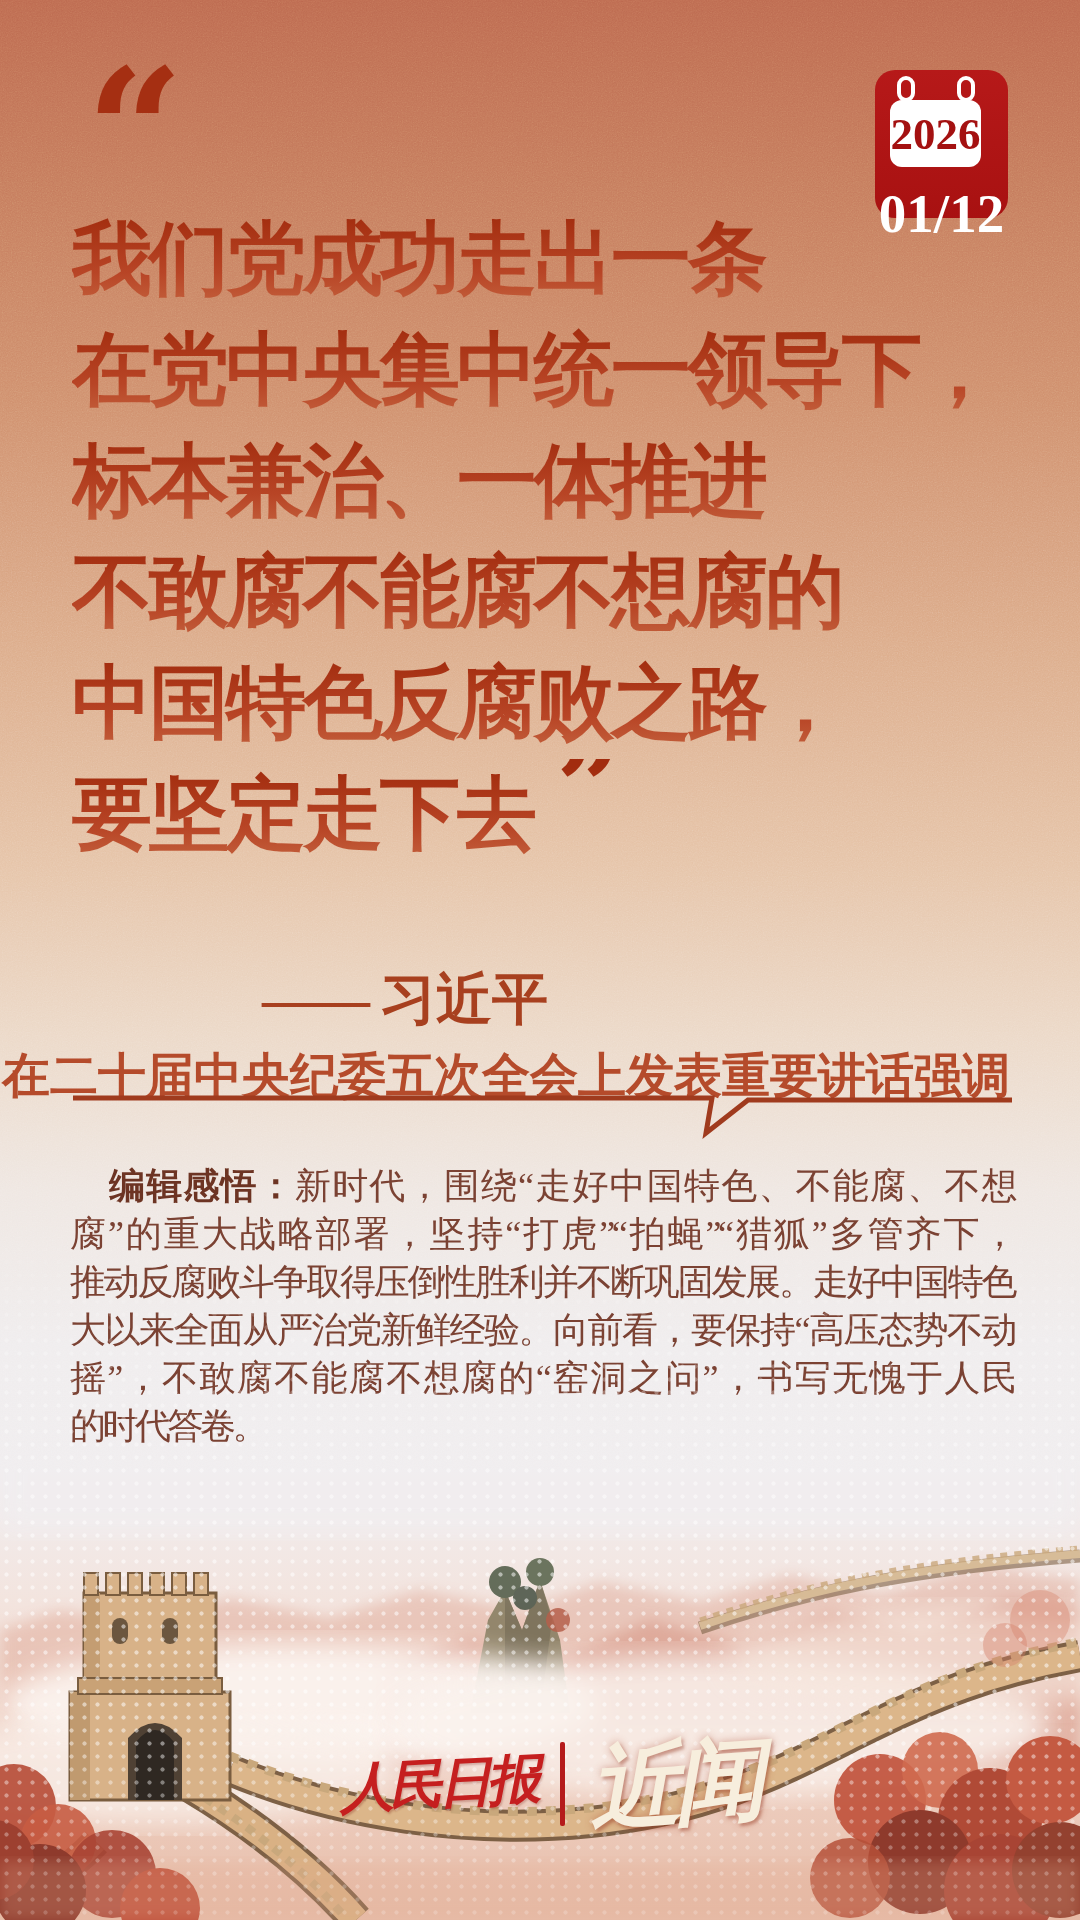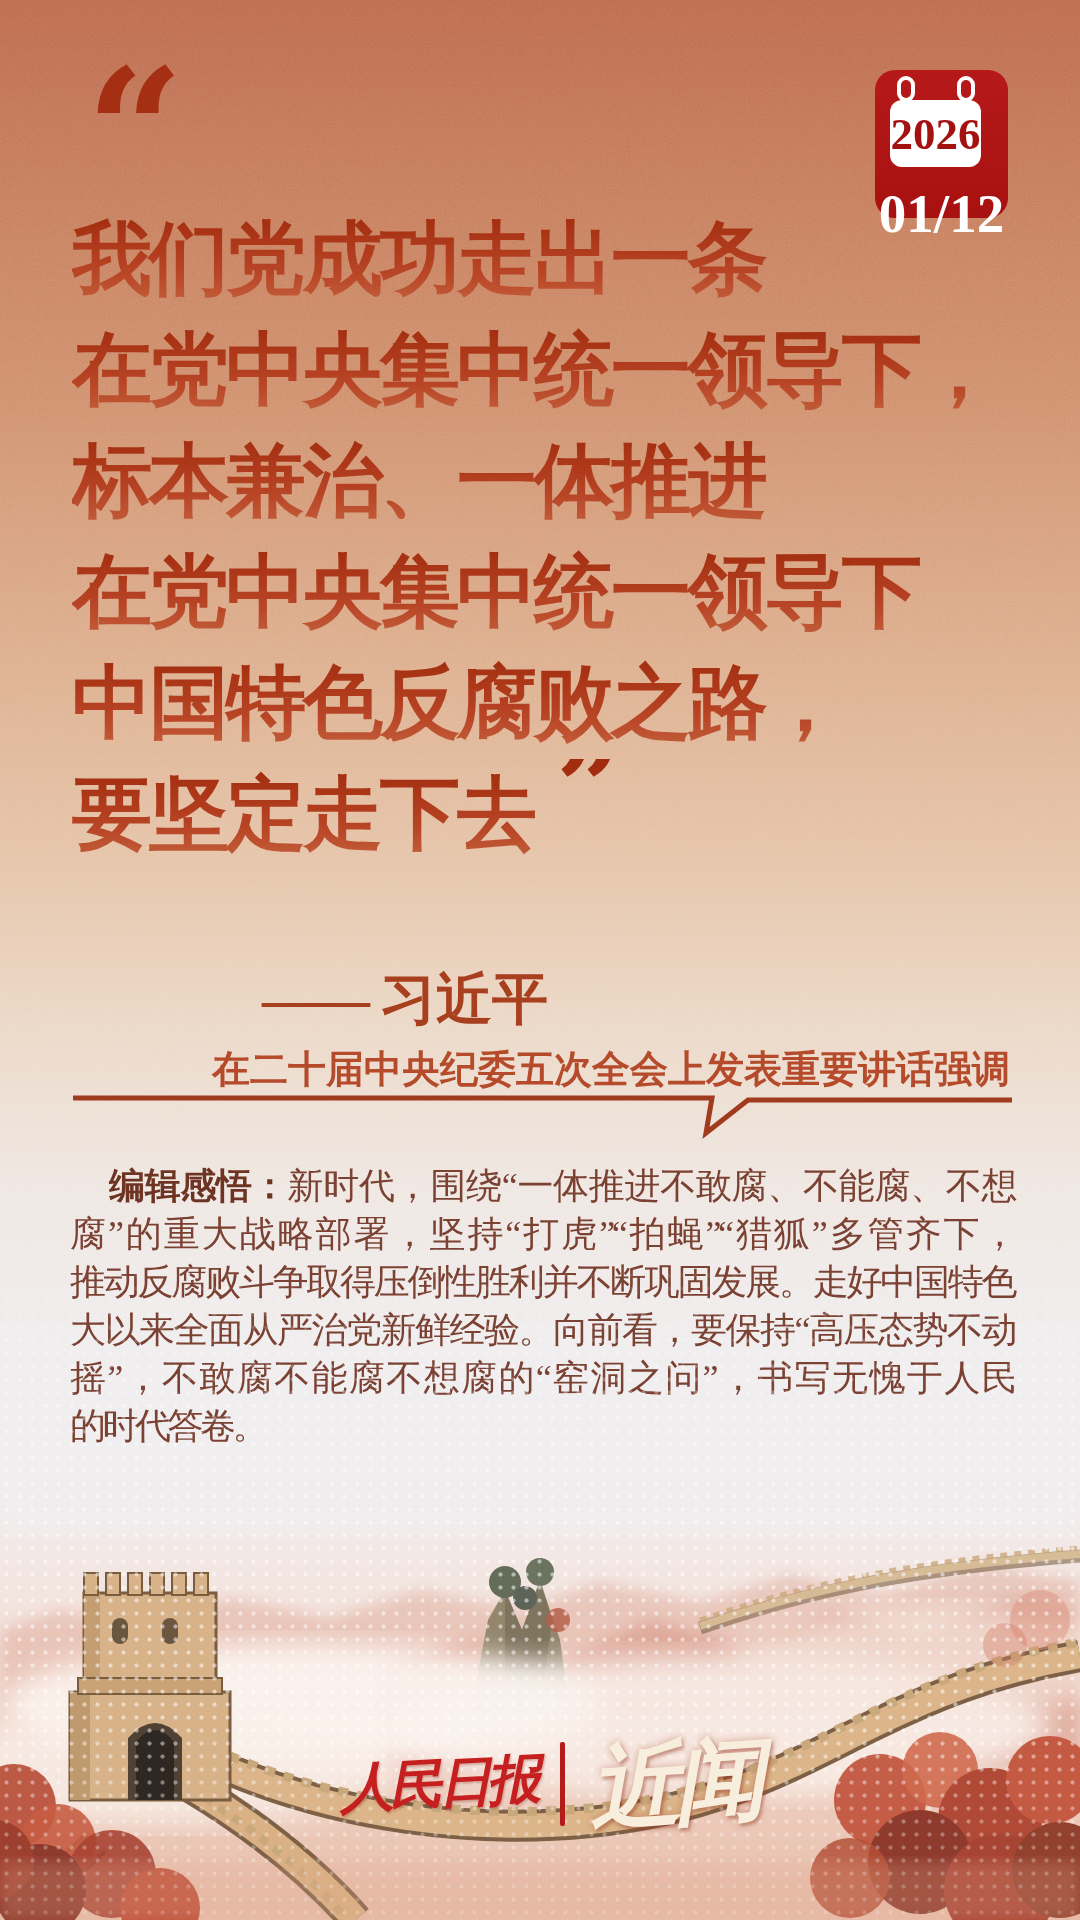--- a/index.html
+++ b/index.html
@@ -37,21 +37,21 @@
       -webkit-background-clip:text;background-clip:text;-webkit-text-fill-color:transparent;color:#b03a1c;}
   }
   .closemark{display:inline-block;font-size:115px;line-height:0;vertical-align:14px;margin-left:22px;
     font-family:"DejaVu Serif",serif;}
 
   
   .attrib{position:absolute;left:0;right:270px;top:966px;z-index:3;text-align:center;
     font-weight:bold;color:#a8401f;font-size:56px;line-height:1.2;}
   .attrib .dash{letter-spacing:-4px;margin-right:14px;}
   .occasion{position:absolute;left:0;right:70px;top:1044px;z-index:3;text-align:right;
-    font-weight:bold;color:#b54b2b;font-size:38px;letter-spacing:0;}
+    font-weight:bold;color:#b54b2b;font-size:48px;letter-spacing:0;}
 
   .divider{position:absolute;left:0;top:1075px;width:1080px;height:70px;z-index:3;}
 
   
   .note{position:absolute;left:70px;top:1162px;width:944px;z-index:3;
     font-size:36px;line-height:48px;letter-spacing:-3.5px;color:#7b4233;}
   .nline{text-align:justify;text-align-last:justify;white-space:nowrap;}
   .nline.last{text-align:left;text-align-last:left;}
   .nline.first{text-indent:39px;}
   .nlabel{font-weight:bold;color:#6d3423;}
@@ -96,36 +96,36 @@
     </div>
     <div class="cal-date">01/12</div>
   </div>
 
   <div class="openmark">“</div>
 
   <div class="quote">
     <div class="qline">我们党成功走出一条</div>
     <div class="qline">在党中央集中统一领导下，</div>
     <div class="qline">标本兼治、一体推进</div>
-    <div class="qline">在党中央集中统一领导下</div>
+    <div class="qline">不敢腐不能腐不想腐的</div>
     <div class="qline">中国特色反腐败之路，</div>
     <div class="qline"><span>要坚定走下去</span><span class="closemark">”</span></div>
   </div>
 
   <div class="attrib">
     <span class="dash">——</span><span>习近平</span>
   </div>
   <div class="occasion">在二十届中央纪委五次全会上发表重要讲话强调</div>
 
   <svg class="divider" viewBox="0 0 1080 70">
     <path d="M73 23 H712 L706 58 L748 25 H1012" fill="none" stroke="#a03b1e" stroke-width="5" stroke-linejoin="miter"></path>
   </svg>
 
   <div class="note">
-    <div class="nline first"><span class="nlabel">编辑感悟：</span><span>新时代，围绕“一体推进不敢腐、不能腐、不想</span></div>
+    <div class="nline first"><span class="nlabel">编辑感悟：</span><span>新时代，围绕“走好中国特色、不能腐、不想</span></div>
     <div class="nline">腐”的重大战略部署，坚持“打虎”“拍蝇”“猎狐”多管齐下，</div>
     <div class="nline">推动反腐败斗争取得压倒性胜利并不断巩固发展。走好中国特色</div>
     <div class="nline">大以来全面从严治党新鲜经验。向前看，要保持“高压态势不动</div>
     <div class="nline">摇”，不敢腐不能腐不想腐的“窑洞之问”，书写无愧于人民</div>
     <div class="nline last">的时代答卷。</div>
   </div>
 
   <svg class="scene" viewBox="0 0 1080 450">
     <defs>
       <linearGradient id="skyG" x1="0" y1="0" x2="0" y2="1">

